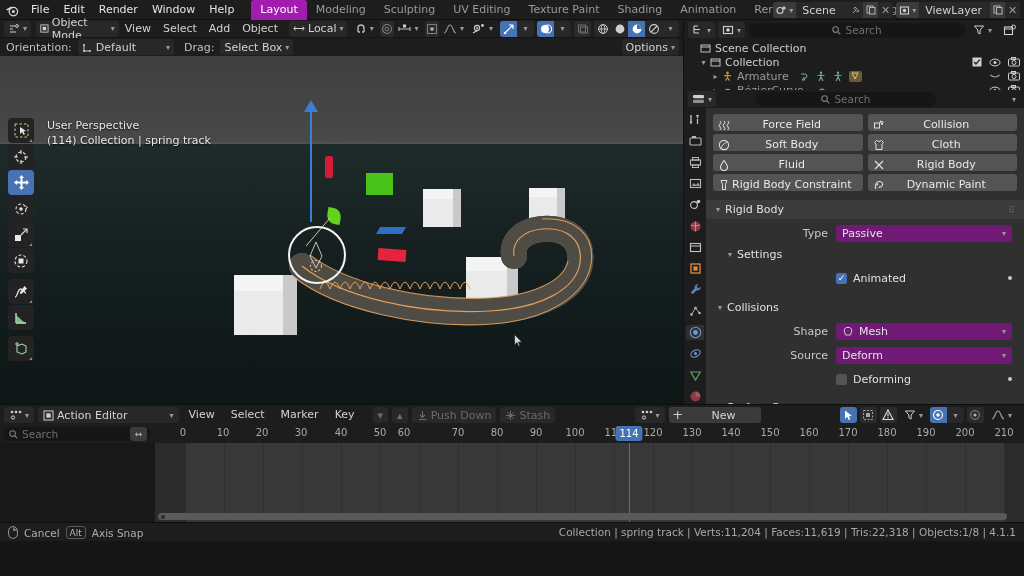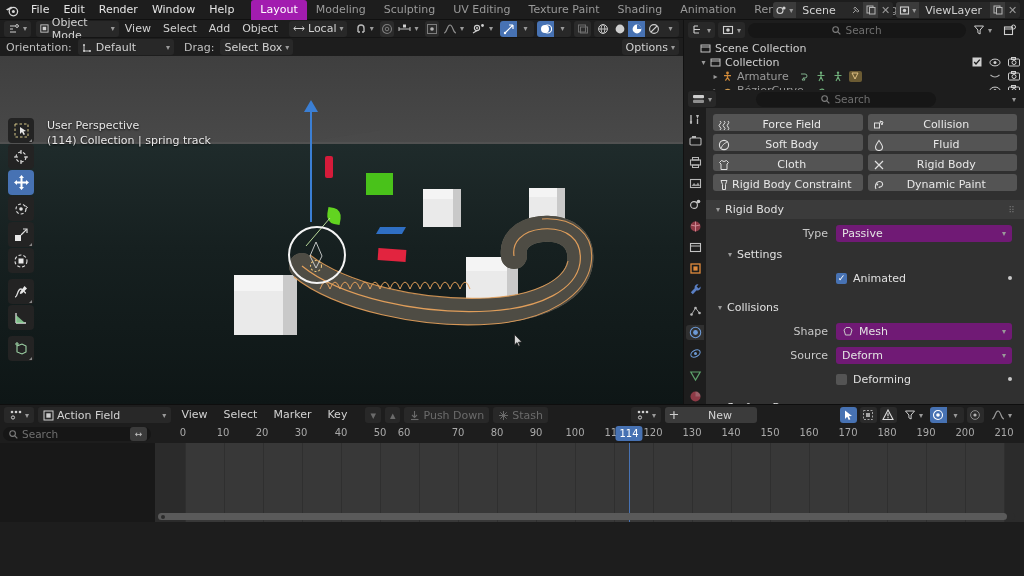--- a/index.html
+++ b/index.html
@@ -928,32 +928,32 @@
             <svg width="12" height="12" viewBox="0 0 12 12">
                 <circle cx="6" cy="6" r="4.6" fill="none" stroke="#e0e0e0" stroke-width="1.1"></circle>
                 <path d="M3 9 C5 5 7 4 9.5 3" stroke="#e0e0e0" fill="none" stroke-width="1"></path>
               </svg>
           </span>
           <span class="ptxt">Soft Body</span>
         </div>
         <div class="phys-btn">
           <span class="pico">
             <svg width="12" height="12" viewBox="0 0 12 12">
-                <path d="M6 1.5 C8.5 5 9.5 6.5 9.5 8 A3.5 3.5 0 0 1 2.5 8 C2.5 6.5 3.5 5 6 1.5 Z" fill="none" stroke="#e0e0e0" stroke-width="1.1"></path>
-              </svg>
-          </span>
-          <span class="ptxt">Fluid</span>
+                <path d="M3.5 1.5 L1.5 3.5 L3 5 V10.5 H9 V5 L10.5 3.5 L8.5 1.5 Q6 3.5 3.5 1.5 Z" fill="none" stroke="#e0e0e0" stroke-width="1"></path>
+              </svg>
+          </span>
+          <span class="ptxt">Cloth</span>
         </div>
         <div class="phys-btn">
           <span class="pico">
             <svg width="12" height="12" viewBox="0 0 12 12">
-                <path d="M3.5 1.5 L1.5 3.5 L3 5 V10.5 H9 V5 L10.5 3.5 L8.5 1.5 Q6 3.5 3.5 1.5 Z" fill="none" stroke="#e0e0e0" stroke-width="1"></path>
-              </svg>
-          </span>
-          <span class="ptxt">Cloth</span>
+                <path d="M6 1.5 C8.5 5 9.5 6.5 9.5 8 A3.5 3.5 0 0 1 2.5 8 C2.5 6.5 3.5 5 6 1.5 Z" fill="none" stroke="#e0e0e0" stroke-width="1.1"></path>
+              </svg>
+          </span>
+          <span class="ptxt">Fluid</span>
         </div>
         <div class="phys-btn">
           <span class="pico">
             <svg width="12" height="12" viewBox="0 0 12 12">
                 <path d="M2 2 L10 10 M10 2 L2 10" stroke="#e0e0e0" stroke-width="1.2"></path>
               </svg>
           </span>
           <span class="ptxt">Rigid Body</span>
         </div>
         <div class="phys-btn">
@@ -1052,21 +1052,21 @@
           </svg>
         <span class="chev">▾</span>
       </div>
       <div class="dope-btn">
         <span>
           <svg width="11" height="11" viewBox="0 0 11 11">
               <rect x="1" y="1" width="9" height="9" fill="none" stroke="#cfcfcf" stroke-width="1"></rect>
               <rect x="3.3" y="3.3" width="4.4" height="4.4" fill="#cfcfcf"></rect>
             </svg>
         </span>
-        <span>Action Field</span>
+        <span>Action Editor</span>
         <span style="width:36px"></span>
         <span class="chev">▾</span>
       </div>
       <div class="hdr-txt">View</div>
       <div class="hdr-txt">Select</div>
       <div class="hdr-txt">Marker</div>
       <div class="hdr-txt">Key</div>
       <div style="width:4px"></div>
       <div class="dope-btn dope-dim">▾</div>
       <div class="dope-btn dope-dim">▴</div>
@@ -1217,14 +1217,29 @@
       <div class="gridline" style="left:810px"></div>
       <div class="gridline" style="left:849px"></div>
       <div class="playhead" style="left:474px"></div>
     </div>
     <div class="hscroll">
       <div class="thumb"></div>
       <div class="dotl"></div>
     </div>
   </div>
 
+  <div class="status">
+    <div class="status-left">
+      <span>
+        <svg width="10" height="13" viewBox="0 0 10 13">
+            <rect x="0.6" y="0.6" width="8.8" height="11.8" rx="4.2" fill="none" stroke="#9a9a9a" stroke-width="1"></rect>
+            <path d="M5 0.6 v4.5 h4.4" fill="#9a9a9a" opacity=".7"></path>
+          </svg>
+      </span>
+      <span class="status-txt">Cancel</span>
+      <span class="kbd">Alt</span>
+      <span class="status-txt">Axis Snap</span>
+    </div>
+    <div class="status-right">Collection | spring track | Verts:11,204 | Faces:11,619 | Tris:22,318 | Objects:1/8 | 4.1.1</div>
+    <div class="status-bottom"></div>
+  </div>
 
 </div>
 
 </body></html>

